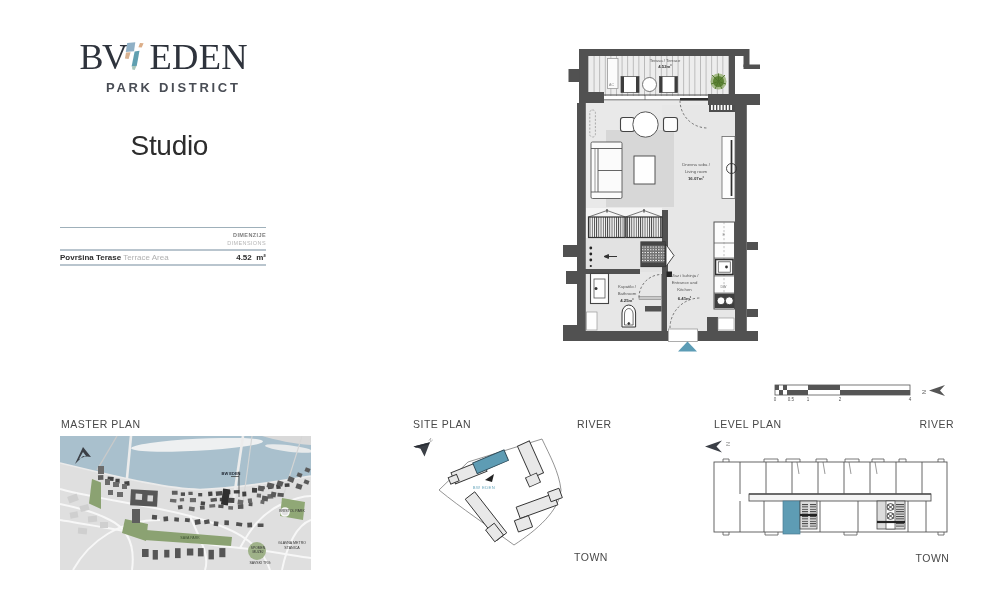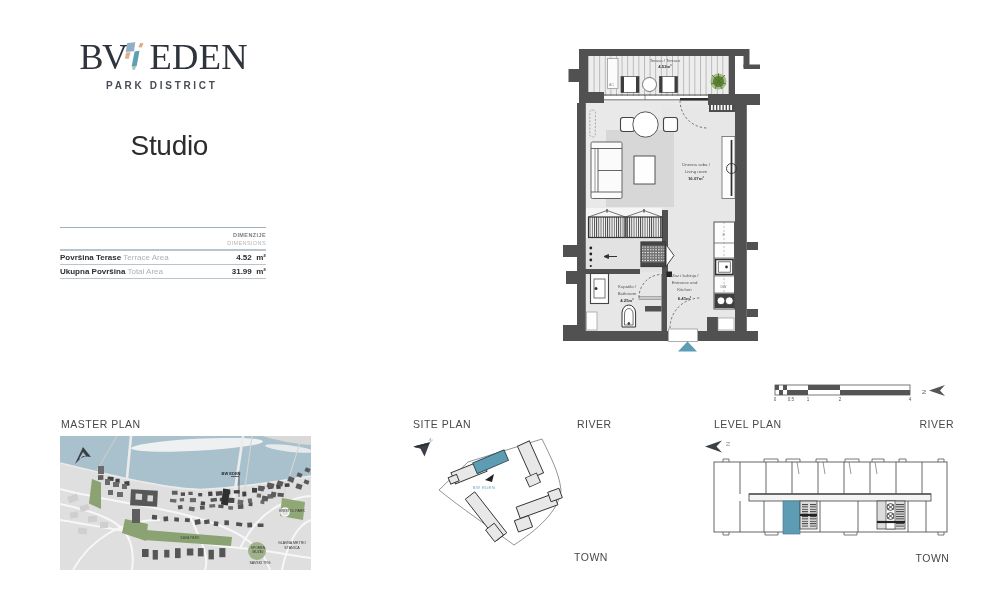--- a/index.html
+++ b/index.html
@@ -21,45 +21,41 @@
     <polygon points="140,43 143.6,43.3 141.7,47.6 138.4,47.2" fill="#dcae88"></polygon>
     <polygon points="134.6,51.6 139.5,50.7 136.7,66 131.6,66.5" fill="#5f9fb0"></polygon>
     <polygon points="132,66.2 136.6,65.7 134.7,70 132.3,69.6" fill="#a9c6ba"></polygon>
     <polygon points="126,52.6 130.6,52.3 128.6,58.9 124.9,58.6" fill="#d9b392"></polygon>
   </g>
 
   <text x="149.5" y="68.5" font-family="Liberation Serif,serif" font-size="36.5" fill="#2e333c" letter-spacing="0.3">EDEN</text>
 </svg>
 </div>
 
-<div class="abs" style="left:106px;top:79.5px;width:130px;font-size:10px;letter-spacing:2.7px;color:#494d55;font-weight:700;">PARK&nbsp;DISTRICT</div>
+<div class="abs" style="left:106px;top:79.5px;width:130px;font-size:13px;letter-spacing:2.7px;color:#494d55;font-weight:700;">PARK&nbsp;DISTRICT</div>
 
 <div class="abs" style="left:130.5px;top:130px;font-size:28px;color:#2c2c2c;font-weight:400;letter-spacing:-0.3px;">Studio</div>
 
 <div class="abs" id="table" style="left:60px;top:227px;width:206px;font-size:8px;color:#2d2d2d;">
   <div style="border-top:1px solid #9fb0ba;height:0;"></div>
 
   <div style="text-align:right;padding:3px 0 2px 0;line-height:7px;">
     <span style="font-size:5.5px;font-weight:700;color:#7d7d7d;letter-spacing:0.4px;">DIMENZIJE</span><br>
     <span style="font-size:5.5px;color:#b5b5b5;letter-spacing:0.4px;">DIMENSIONS</span>
   </div>
   <div style="border-top:1px solid #b9c5ce;height:0;"></div>
 
   <div style="border-top:1px solid #b9c5ce;height:0;"></div>
 
   <div style="display:flex;justify-content:space-between;align-items:center;height:12.5px;">
     <span><b>Površina Terase</b> <span style="color:#b0b0b0;">Terrace Area</span></span>
     <span><b>4.52</b>&nbsp;&nbsp;<b>m²</b></span>
   </div>
   <div style="border-top:1px solid #b9c5ce;height:0;"></div>
 
-  <div style="display:flex;justify-content:space-between;align-items:center;height:13px;">
-    <span><b>Ukupna Površina</b> <span style="color:#b0b0b0;">Total Area</span></span>
-    <span><b>31.99</b>&nbsp;&nbsp;<b>m²</b></span>
-  </div>
   <div style="border-top:1px solid #b9c5ce;height:0;"></div>
 </div>
 
 <div class="abs" id="floorplan" style="left:555px;top:30px;width:225px;height:330px;">
 <svg width="225" height="330" viewBox="555 30 225 330">
 <defs>
   <pattern id="terr" width="5.6" height="8" patternUnits="userSpaceOnUse">
     <rect width="5.6" height="8" fill="#ededed"></rect>
     <rect x="0" width="0.9" height="8" fill="#b6b6b6"></rect>
   </pattern>

